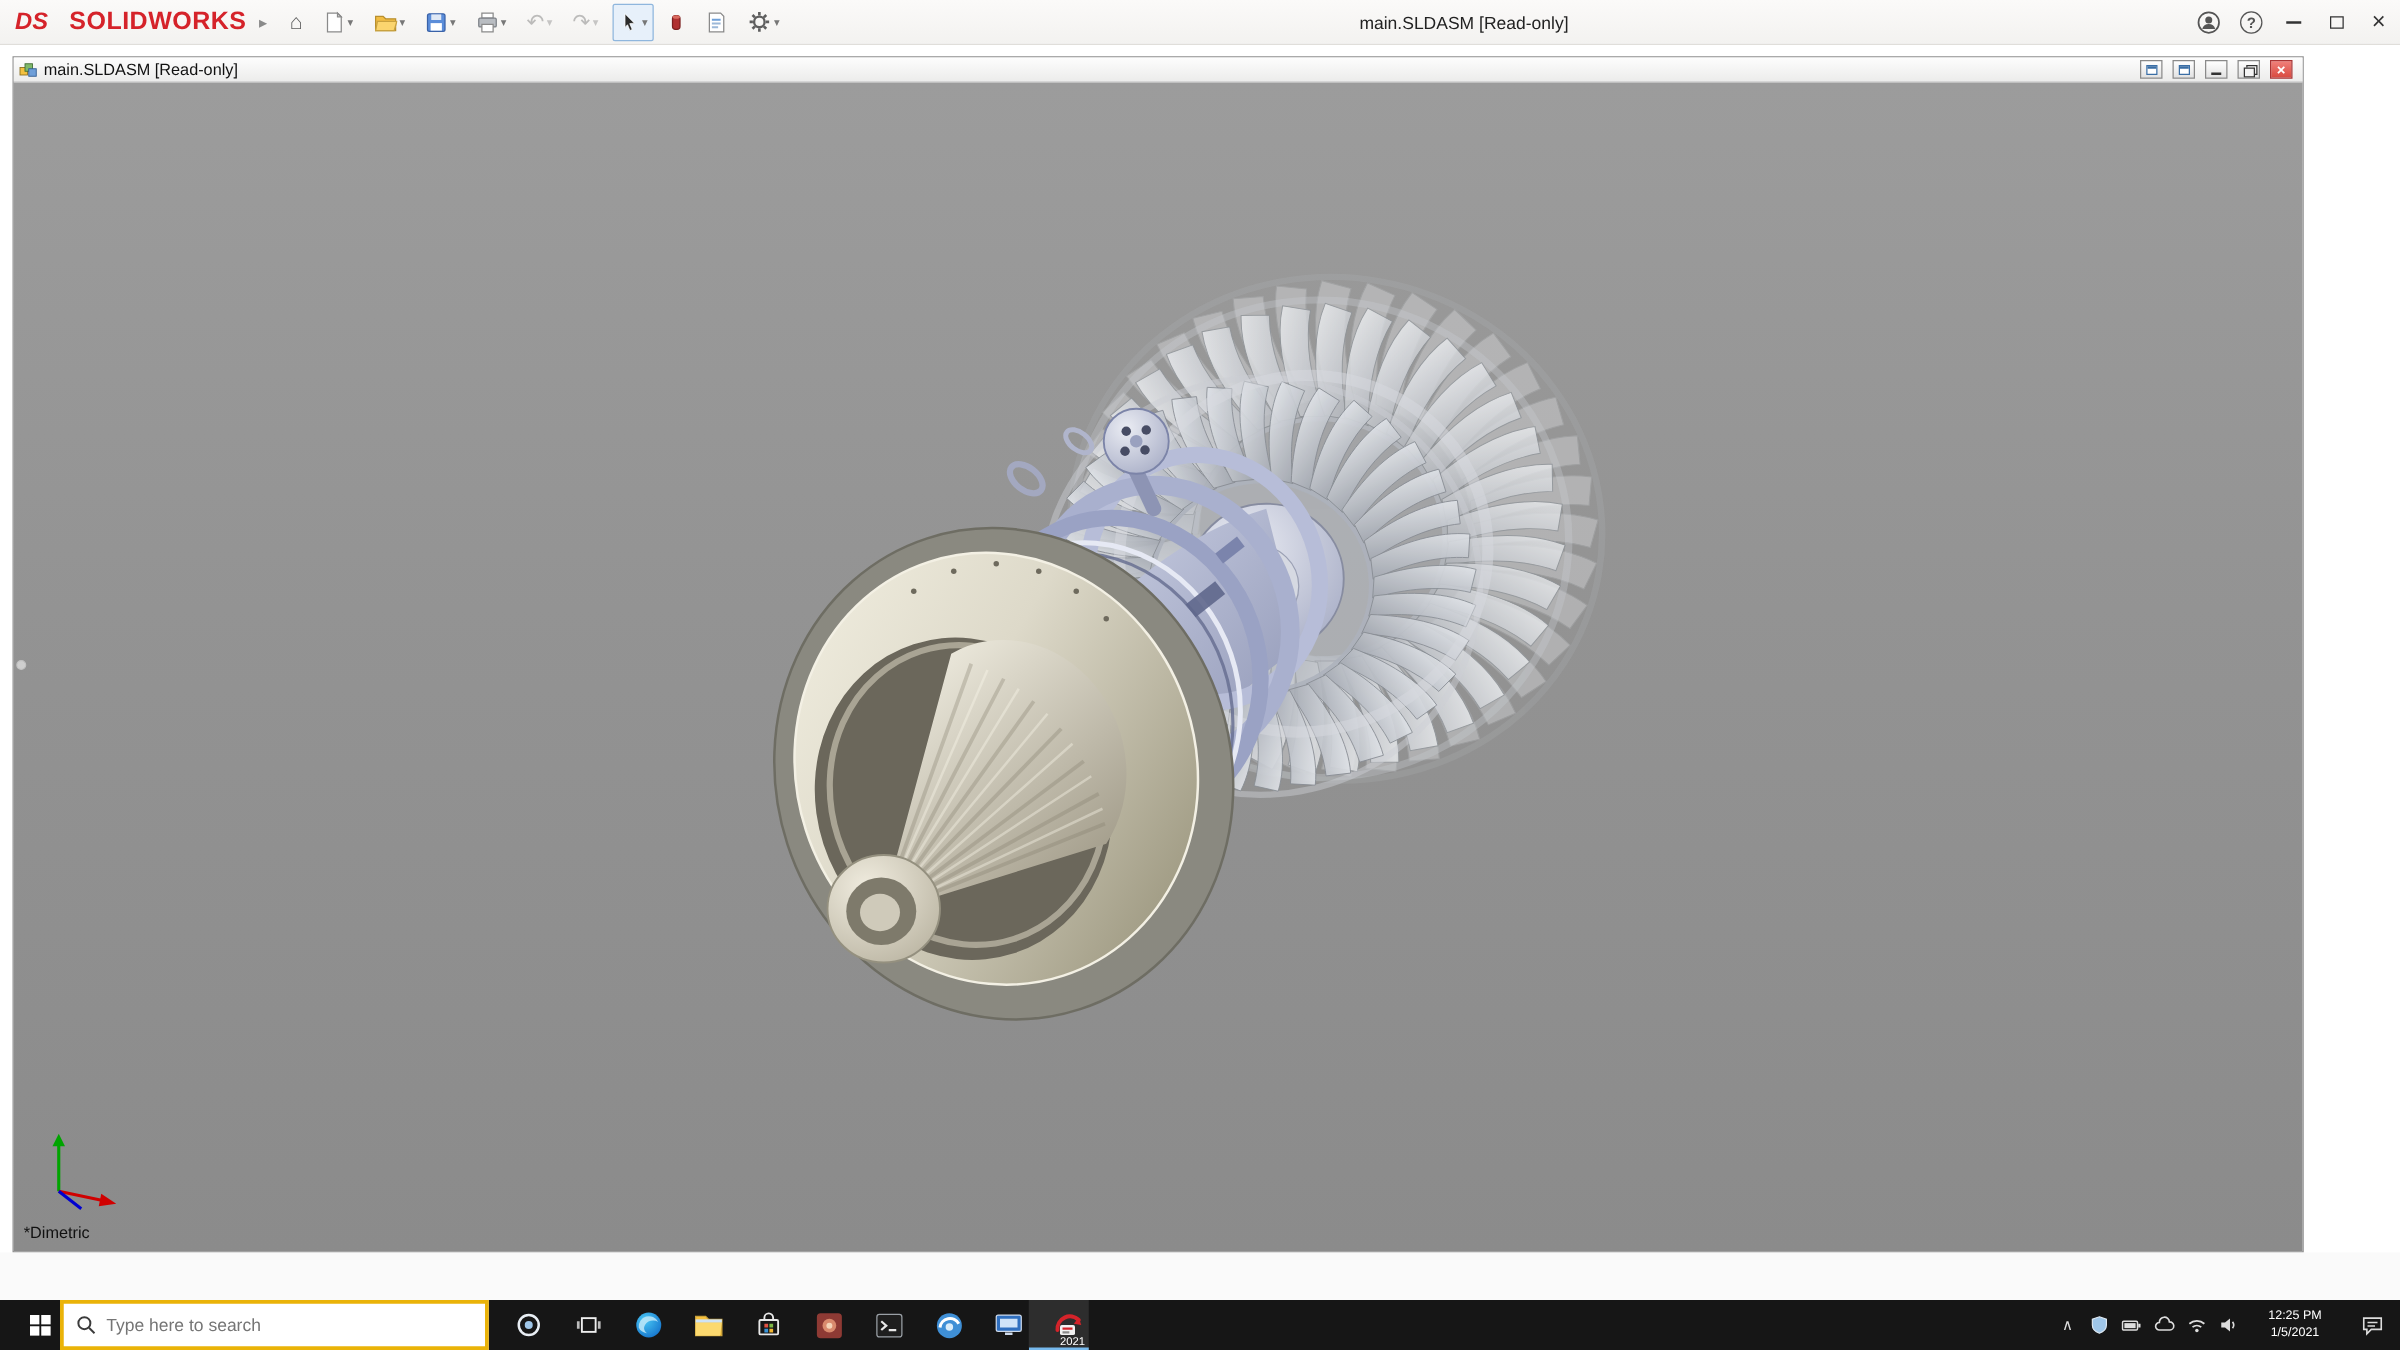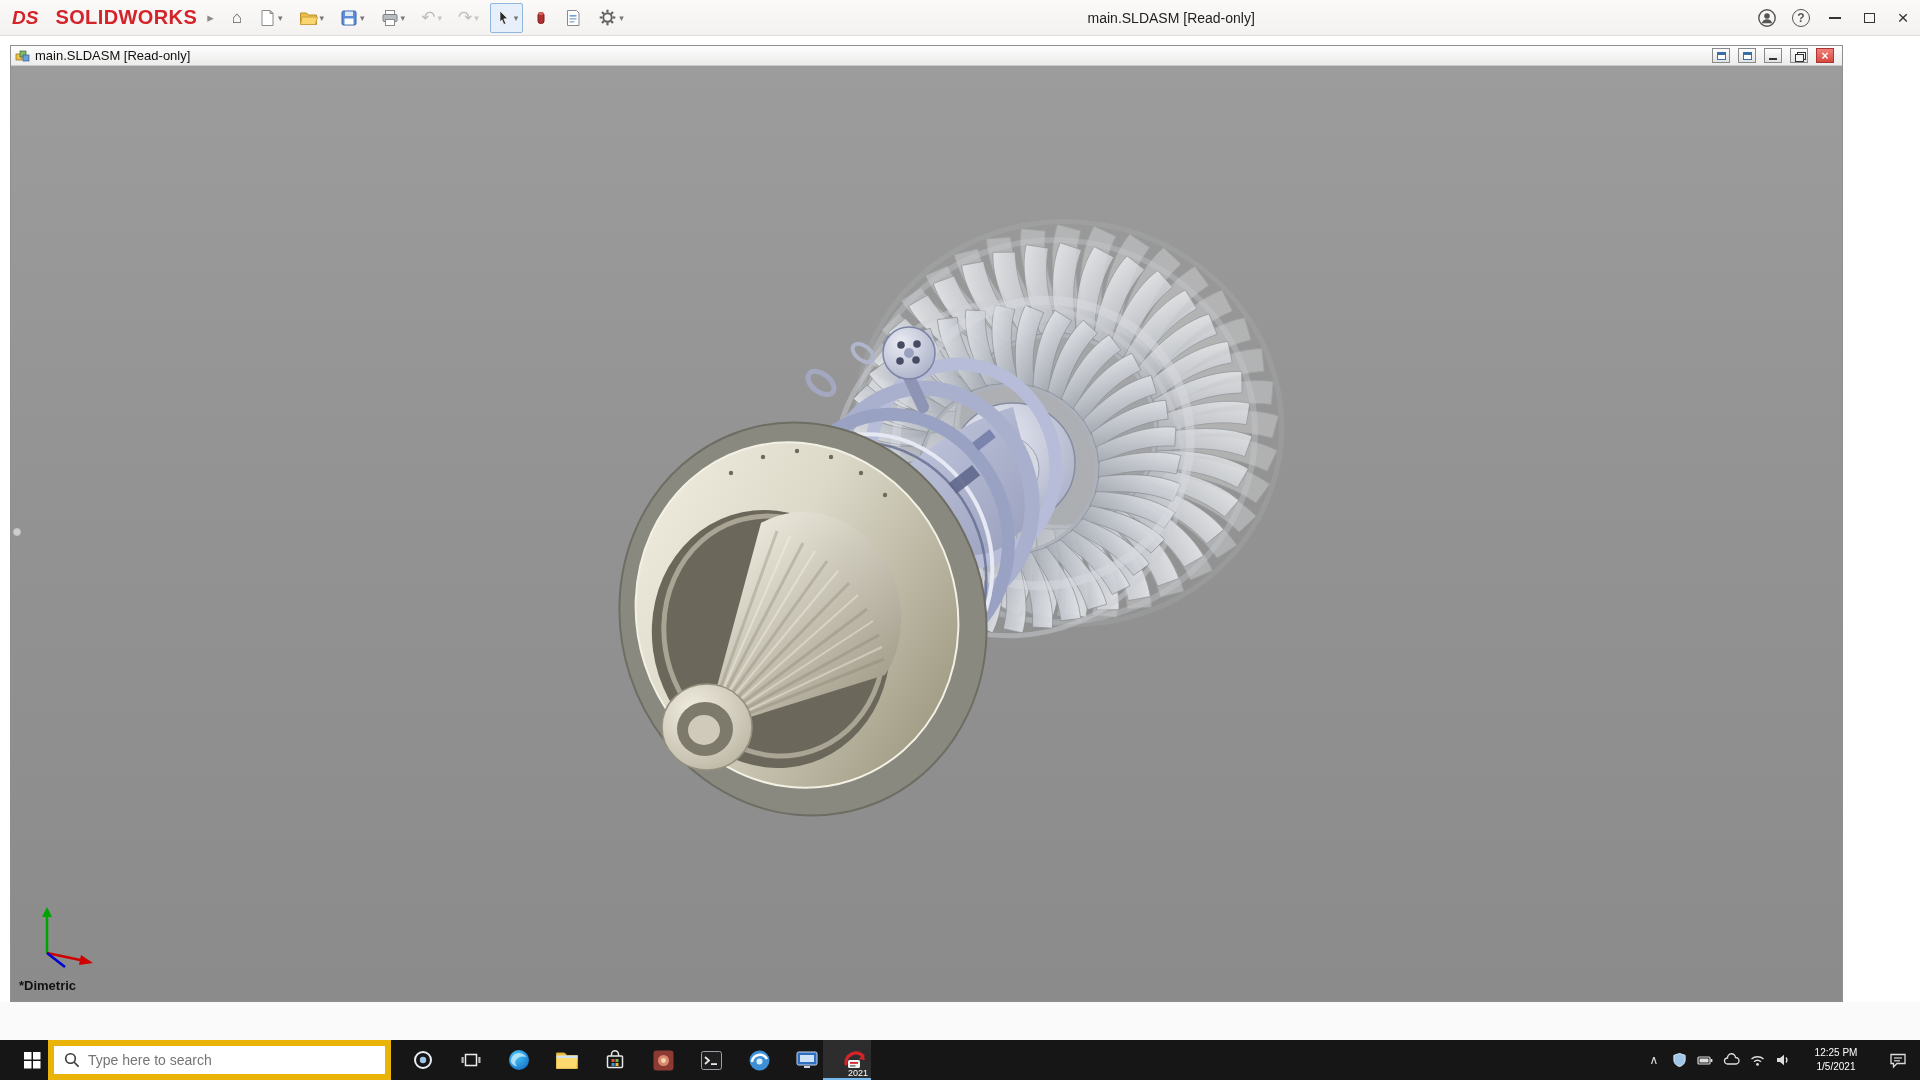--- a/index.html
+++ b/index.html
@@ -48,33 +48,33 @@
   .mdi-pane::before { content:""; display:block; height:2px; background:#3a6ea5; }
   .mdi-dash { width:8px; height:2px; background:#333; margin-top:7px; }
   .mdi-restore { width:9px; height:8px; position:relative; }
   .mdi-restore::before { content:""; position:absolute; left:2px; top:0; width:7px; height:6px; border:1px solid #333; }
   .mdi-restore::after  { content:""; position:absolute; left:0; top:2px; width:7px; height:6px; border:1px solid #333; background:#f4f4f4; }
   .mdi-close { background:linear-gradient(#f0807a,#d94a40); border-color:#a33; color:#fff;
                font-size:12px; font-weight:bold; line-height:1; }
 
   .viewport { position:absolute; left:0; top:20px; right:0; bottom:0;
               background:linear-gradient(180deg,#9c9c9c 0%,#939393 45%,#8b8b8b 100%); overflow:hidden; }
-  .orientation-label { position:absolute; left:8px; bottom:8px; font-size:13px; font-weight:bold; color:#111; }
+  .orientation-label { position:absolute; left:8px; bottom:8px; font-size:13px; font-weight:normal; color:#111; }
   .panel-tab { position:absolute; left:2px; top:462px; width:8px; height:8px; border-radius:50%;
                border:1px solid #cfcfcf; background:#dedede; opacity:.8; }
 
   
   .statusbar { position:absolute; left:0; top:1002px; width:1920px; height:38px; background:#fafafa; }
 
   
   .taskbar { position:absolute; left:0; top:1040px; width:1920px; height:40px; background:#161616;
              display:flex; align-items:stretch; color:#eee; }
   .tb-slot { width:48px; display:flex; align-items:center; justify-content:center; position:relative;padding-left:16px; }
   .tb-slot.active { background:rgba(255,255,255,.10); box-shadow:inset 0 -2px 0 #76b9ed; }
-  .search-box { width:343px; background:#fff; border:6px solid #eab308; display:flex; align-items:center;
+  .search-box { width:343px; background:#fff; border:3px solid #eab308; display:flex; align-items:center;
                 padding:0 10px; gap:8px; }
   .search-input { border:none; outline:none; flex:1; font-size:14px; color:#333; background:transparent;
                   font-family:"Liberation Sans", sans-serif; }
   .sw-badge { position:absolute; right:3px; bottom:2px; font-size:9px; color:#fff; line-height:1; }
   .tray { margin-left:auto; display:flex; align-items:center; }
   .tray-item { width:26px; height:40px; display:flex; align-items:center; justify-content:center; }
   .tray-chevron { font-size:12px; color:#ddd; width:24px; text-align:center; }
   .clock { width:80px; text-align:center; font-size:10px; line-height:14px; color:#fff; }
   .action-slot { width:44px; display:flex; align-items:center; justify-content:center; }
 </style>

